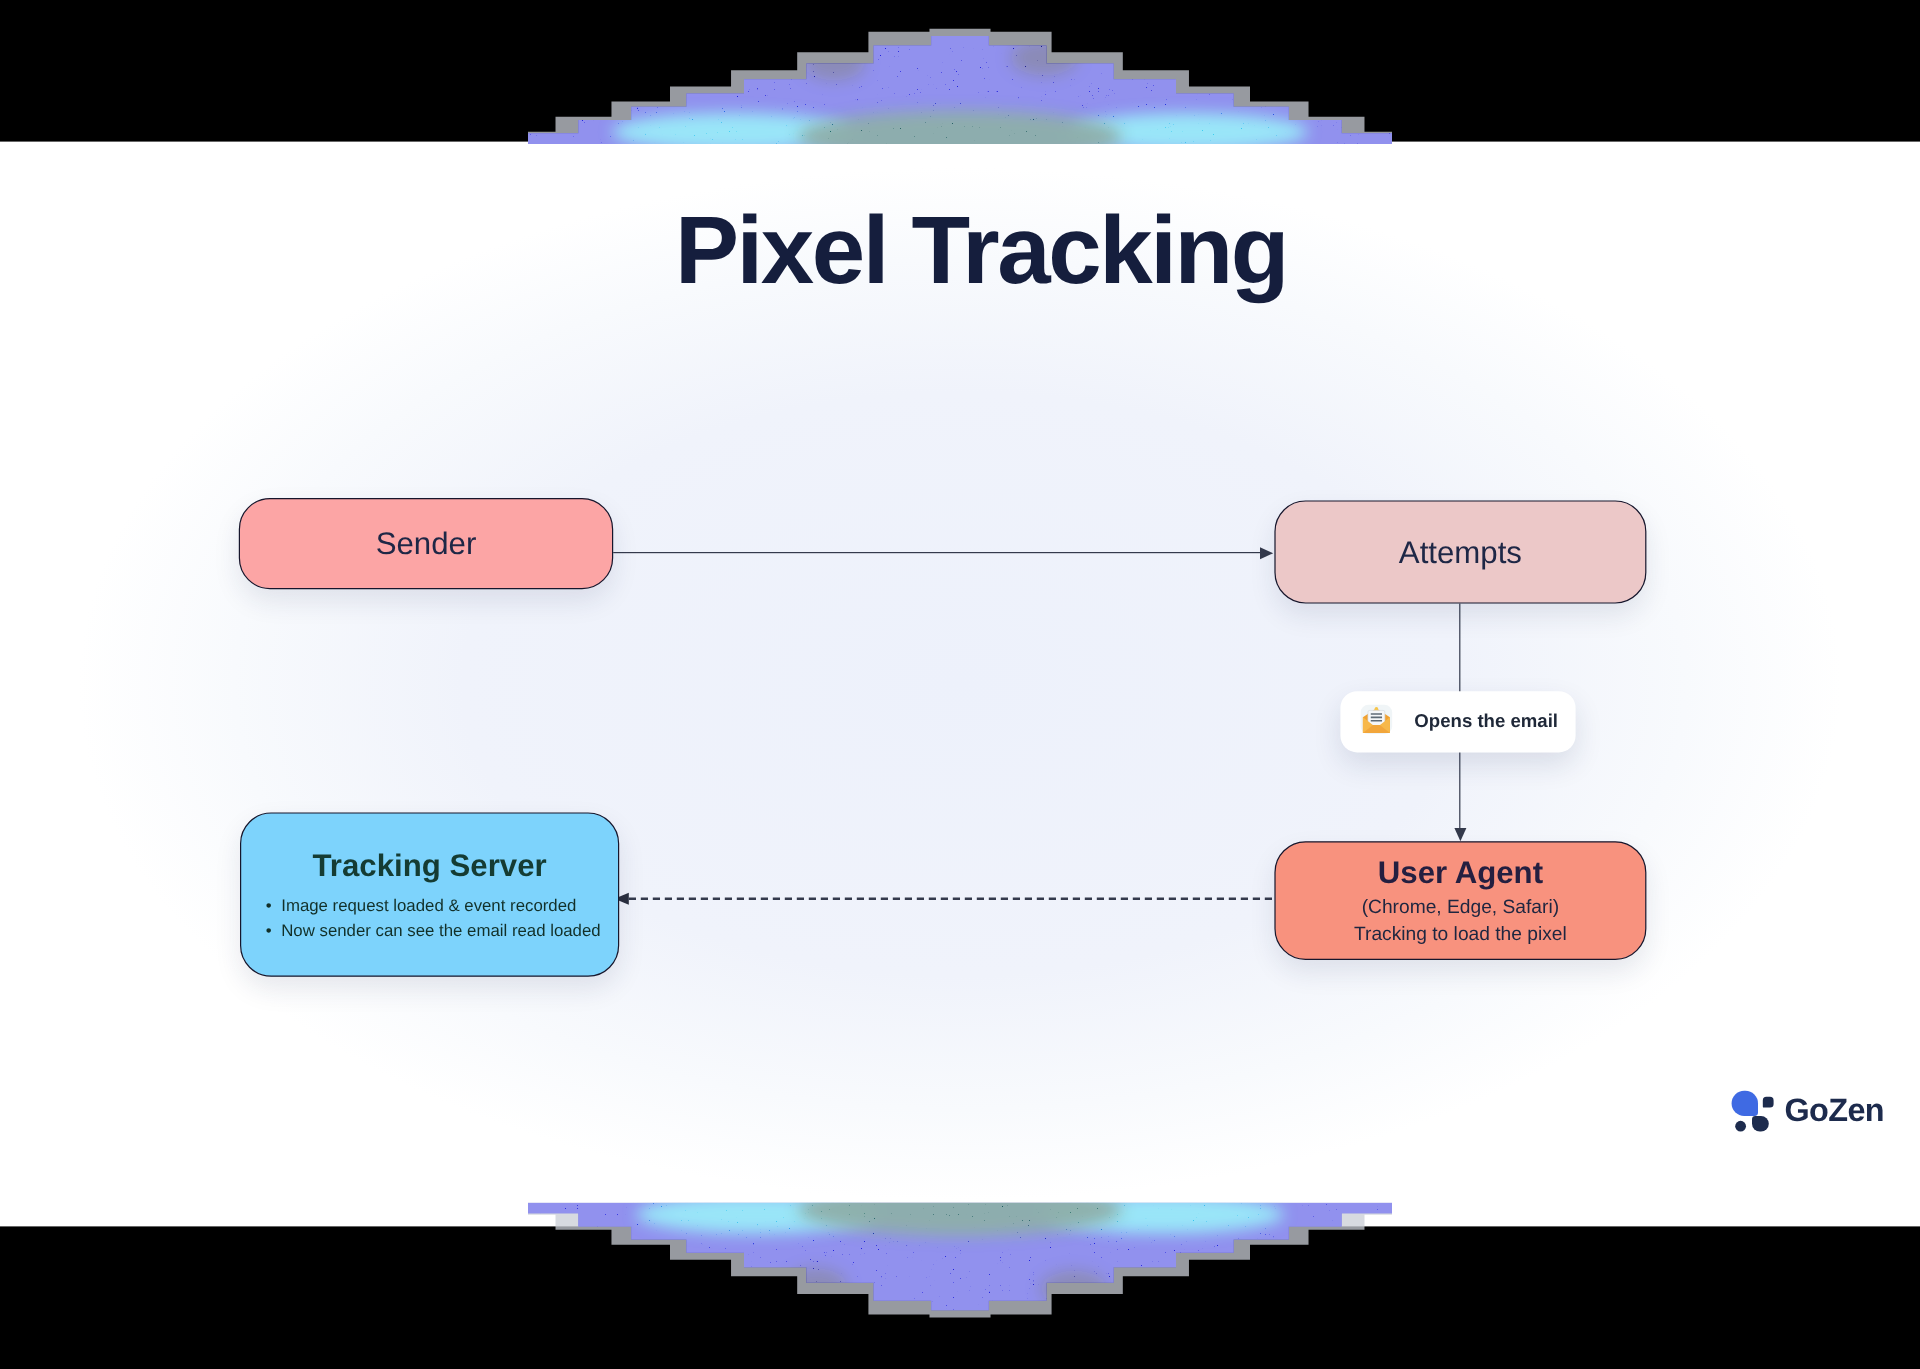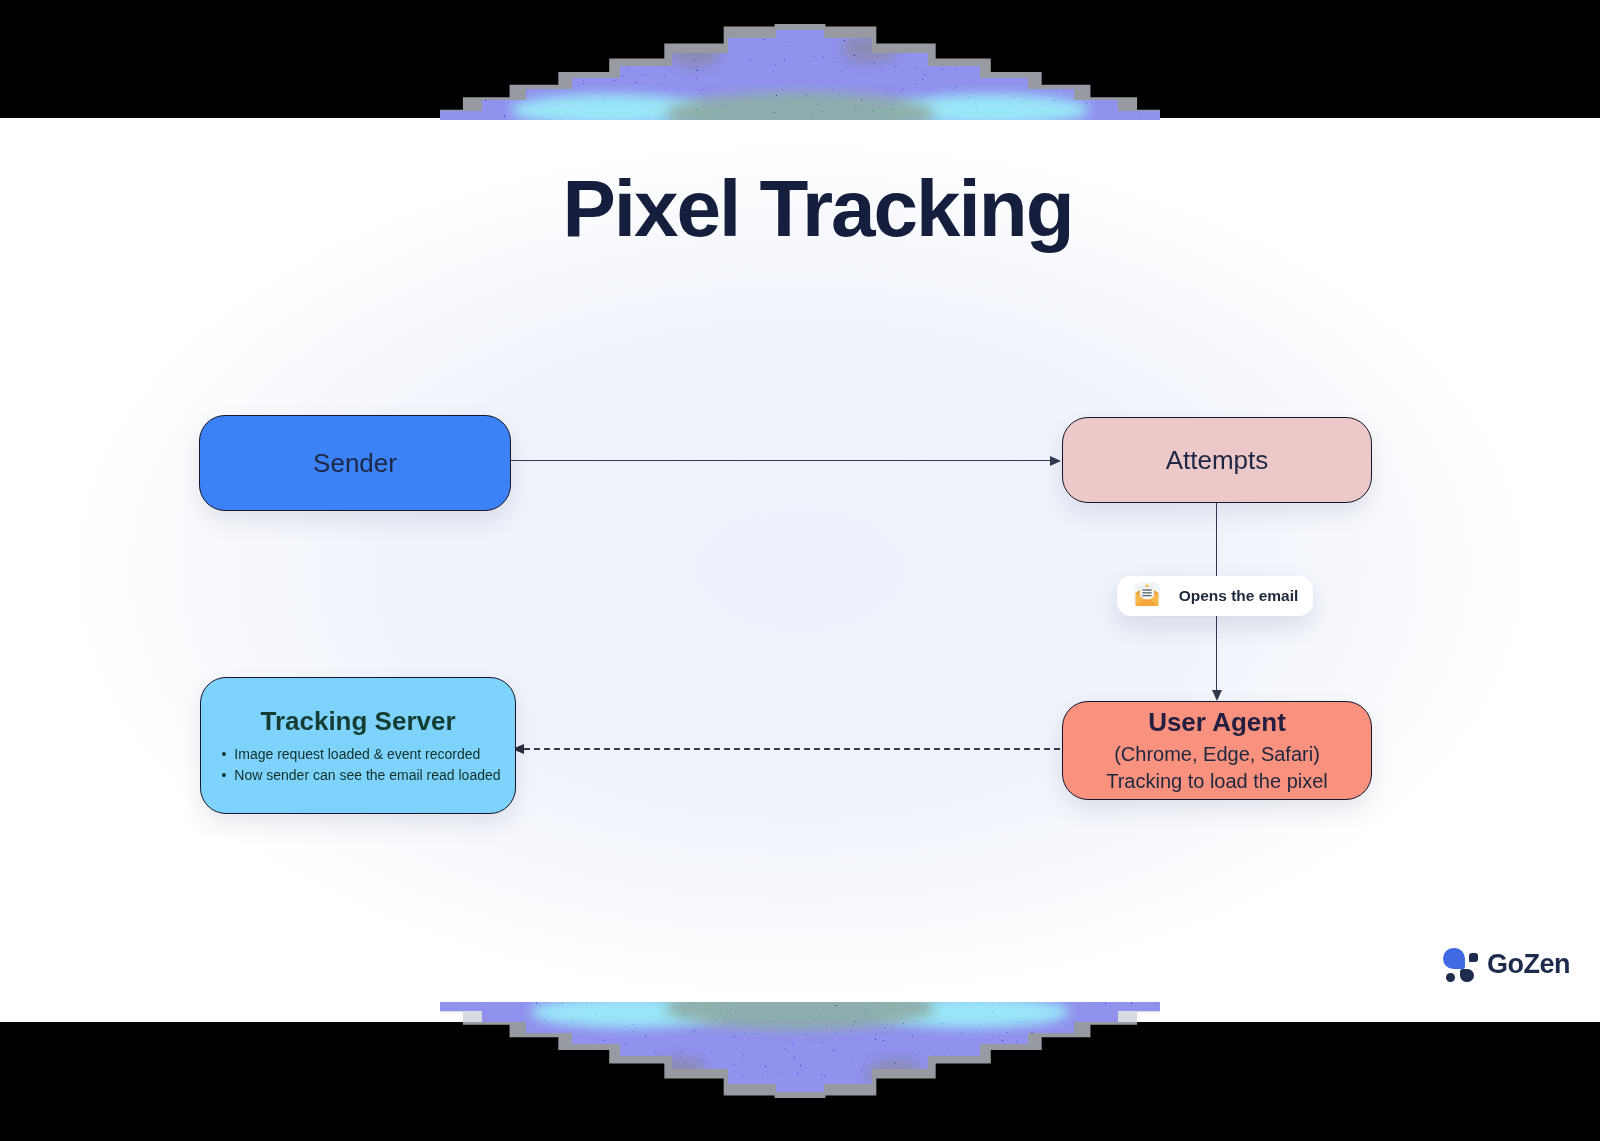--- a/index.html
+++ b/index.html
@@ -46,21 +46,21 @@
   .node {
     position: absolute;
     border: 1.6px solid #16162c;
     border-radius: 26px;
     display: flex;
     flex-direction: column;
     align-items: center;
     justify-content: center;
     box-shadow: 0 10px 22px rgba(30, 41, 80, 0.10);
   }
-  .node-sender   { left: 199px;  top: 415px; width: 312px; height: 96px;  background: #3b82f6; }
+  .node-sender   { left: 199px;  top: 415px; width: 312px; height: 76px;  background: #fca5a5; }
   .node-receiver { left: 1062px; top: 417px; width: 310px; height: 86px;  background: #ecc8c8; }
   .node-tracking { left: 200px;  top: 677px; width: 316px; height: 137px; background: #7dd3fc; }
   .node-agent    { left: 1062px; top: 701px; width: 310px; height: 99px;  background: #f8927e; text-align: center; }
 
   .node-label {
     font-size: 26px;
     font-weight: 500;
     color: #1e2746;
   }
   .node-tracking .node-label { font-weight: 600; color: #153c33; margin-bottom: 7px; }
@@ -71,21 +71,21 @@
     display: flex;
     align-items: baseline;
     gap: 8px;
     font-size: 14px;
     line-height: 1.5;
     color: #123029;
   }
   .bullet-dot { font-size: 14px; line-height: 1.5; }
 
   .subline {
-    font-size: 20px;
+    font-size: 16px;
     line-height: 1.35;
     color: #1e2640;
   }
 
   
   .edge-h {
     position: absolute;
     left: 511px; top: 460px;
     width: 543px; height: 0;
     border-top: 1.6px solid #343a4c;
@@ -124,39 +124,39 @@
     width: 0; height: 0;
     border-right: 12px solid #2a2f3e;
     border-top: 5.5px solid transparent;
     border-bottom: 5.5px solid transparent;
   }
 
   
   .badge {
     position: absolute;
     left: 1117px; top: 576px;
-    width: 196px; height: 40px;
+    width: 196px; height: 51px;
     background: #ffffff;
     border-radius: 14px;
     display: flex;
     align-items: center;
     justify-content: center;
     gap: 17px;
     box-shadow: 0 10px 24px rgba(24, 39, 85, 0.12);
   }
   .badge-label {
     font-size: 15.5px;
     font-weight: 600;
     color: #1f2838;
   }
 
   
   .logo {
     position: absolute;
-    left: 1443px; top: 946px;
+    left: 1443px; top: 907px;
     display: flex;
     align-items: center;
     gap: 8px;
   }
   .logo-mark { position: relative; width: 36px; height: 37px; }
   .logo-mark .blob-blue {
     position: absolute; left: 0; top: 2px;
     width: 22px; height: 21px;
     background: #3f6ae3;
     border-radius: 11px 11px 3px 11px;

